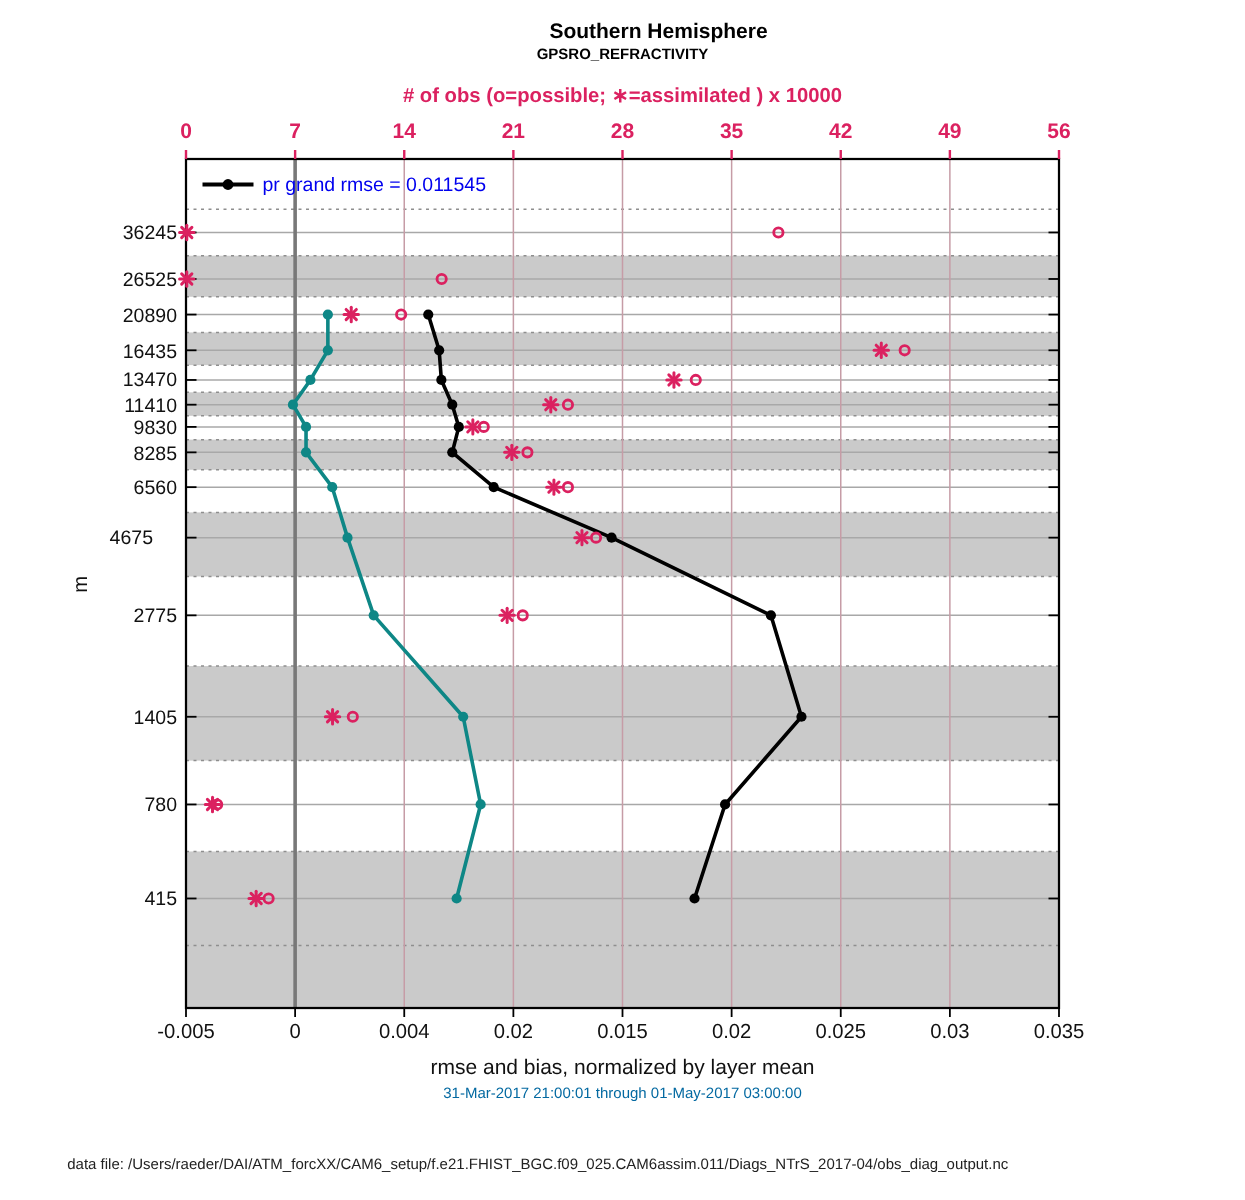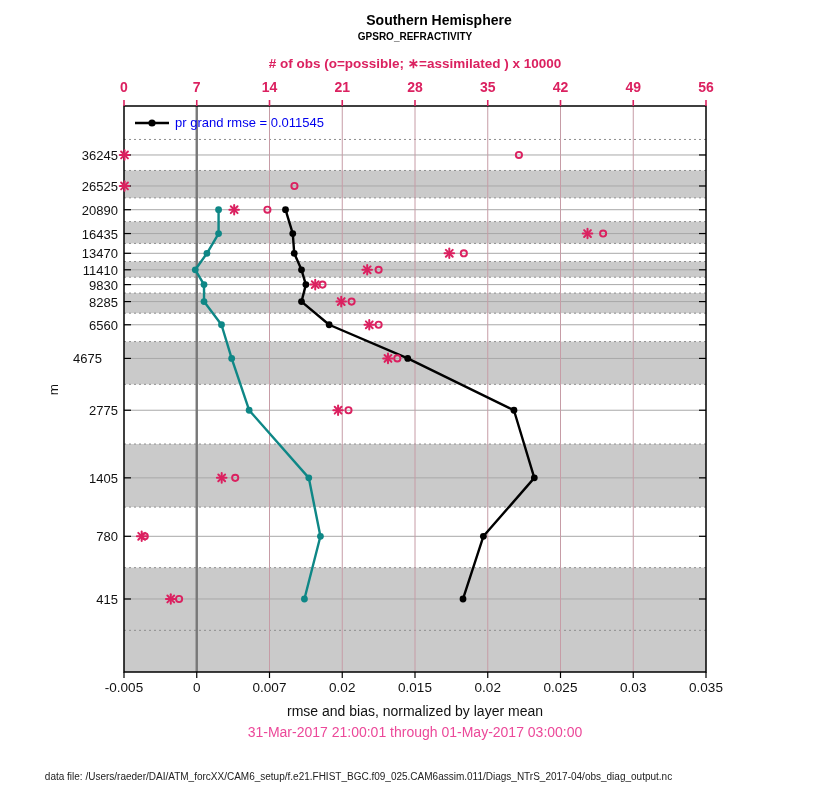--- a/index.html
+++ b/index.html
@@ -10,21 +10,21 @@
   .fig svg.main{position:absolute;left:0;top:0;}
   .t1{position:absolute;left:0;top:12px;width:830px;text-align:center;font-size:14px;font-weight:bold;padding-left:24px;}
   .t2{position:absolute;left:0;top:31px;width:830px;text-align:center;font-size:10px;font-weight:bold;}
   .toplab{position:absolute;left:0;top:55px;width:830px;text-align:center;font-size:13.5px;font-weight:bold;}
   .tick-label{position:absolute;white-space:nowrap;}
   .top-tick{font-size:14px;font-weight:bold;transform:translateX(-50%);}
   .bot-tick{font-size:13.5px;transform:translateX(-50%);color:#111;}
   .y-tick{font-size:13px;transform:translate(-100%,-50%);color:#111;}
   .ylab{position:absolute;left:48px;top:382px;font-size:13.5px;color:#111;transform:rotate(-90deg);}
   .xlab{position:absolute;left:0;top:703px;width:830px;text-align:center;font-size:14px;color:#111;}
-  .date{position:absolute;left:0;top:724px;width:830px;text-align:center;font-size:14px;color:#ec4899;}
+  .date{position:absolute;left:0;top:724px;width:830px;text-align:center;font-size:10px;color:#0369a1;}
   .dfile{position:absolute;left:0;top:771px;width:717px;text-align:center;font-size:10px;color:#222;}
   .legend{position:absolute;left:134px;top:114px;}
   .lrow{display:flex;align-items:center;height:17px;text-align:center;}
   .lrow svg{display:block;margin-right:5px;}
   .lrow span{font-size:13px;}
 </style>
 </head>
 <body>
 
 <div class="fig">
@@ -244,21 +244,21 @@
       <div class="tick-label y-tick" style="left: 118px; top: 324.771px;">6560</div>
       <div class="tick-label y-tick" style="left: 102px; top: 358.423px;">4675</div>
       <div class="tick-label y-tick" style="left: 118px; top: 410.235px;">2775</div>
       <div class="tick-label y-tick" style="left: 118px; top: 477.846px;">1405</div>
       <div class="tick-label y-tick" style="left: 118px; top: 536.306px;">780</div>
       <div class="tick-label y-tick" style="left: 118px; top: 598.989px;">415</div>
     </div>
   <div id="bottom-ticks">
       <div class="tick-label bot-tick" style="left: 124px; top: 680px;">-0.005</div>
       <div class="tick-label bot-tick" style="left: 196.75px; top: 680px;">0</div>
-      <div class="tick-label bot-tick" style="left: 269.5px; top: 680px;">0.007</div>
+      <div class="tick-label bot-tick" style="left: 269.5px; top: 680px;">0.004</div>
       <div class="tick-label bot-tick" style="left: 342.25px; top: 680px;">0.02</div>
       <div class="tick-label bot-tick" style="left: 415px; top: 680px;">0.015</div>
       <div class="tick-label bot-tick" style="left: 487.75px; top: 680px;">0.02</div>
       <div class="tick-label bot-tick" style="left: 560.5px; top: 680px;">0.025</div>
       <div class="tick-label bot-tick" style="left: 633.25px; top: 680px;">0.03</div>
       <div class="tick-label bot-tick" style="left: 706px; top: 680px;">0.035</div>
     </div>
 
   <div class="ylab">m</div>
   <div class="xlab">rmse and bias, normalized by layer mean</div>

